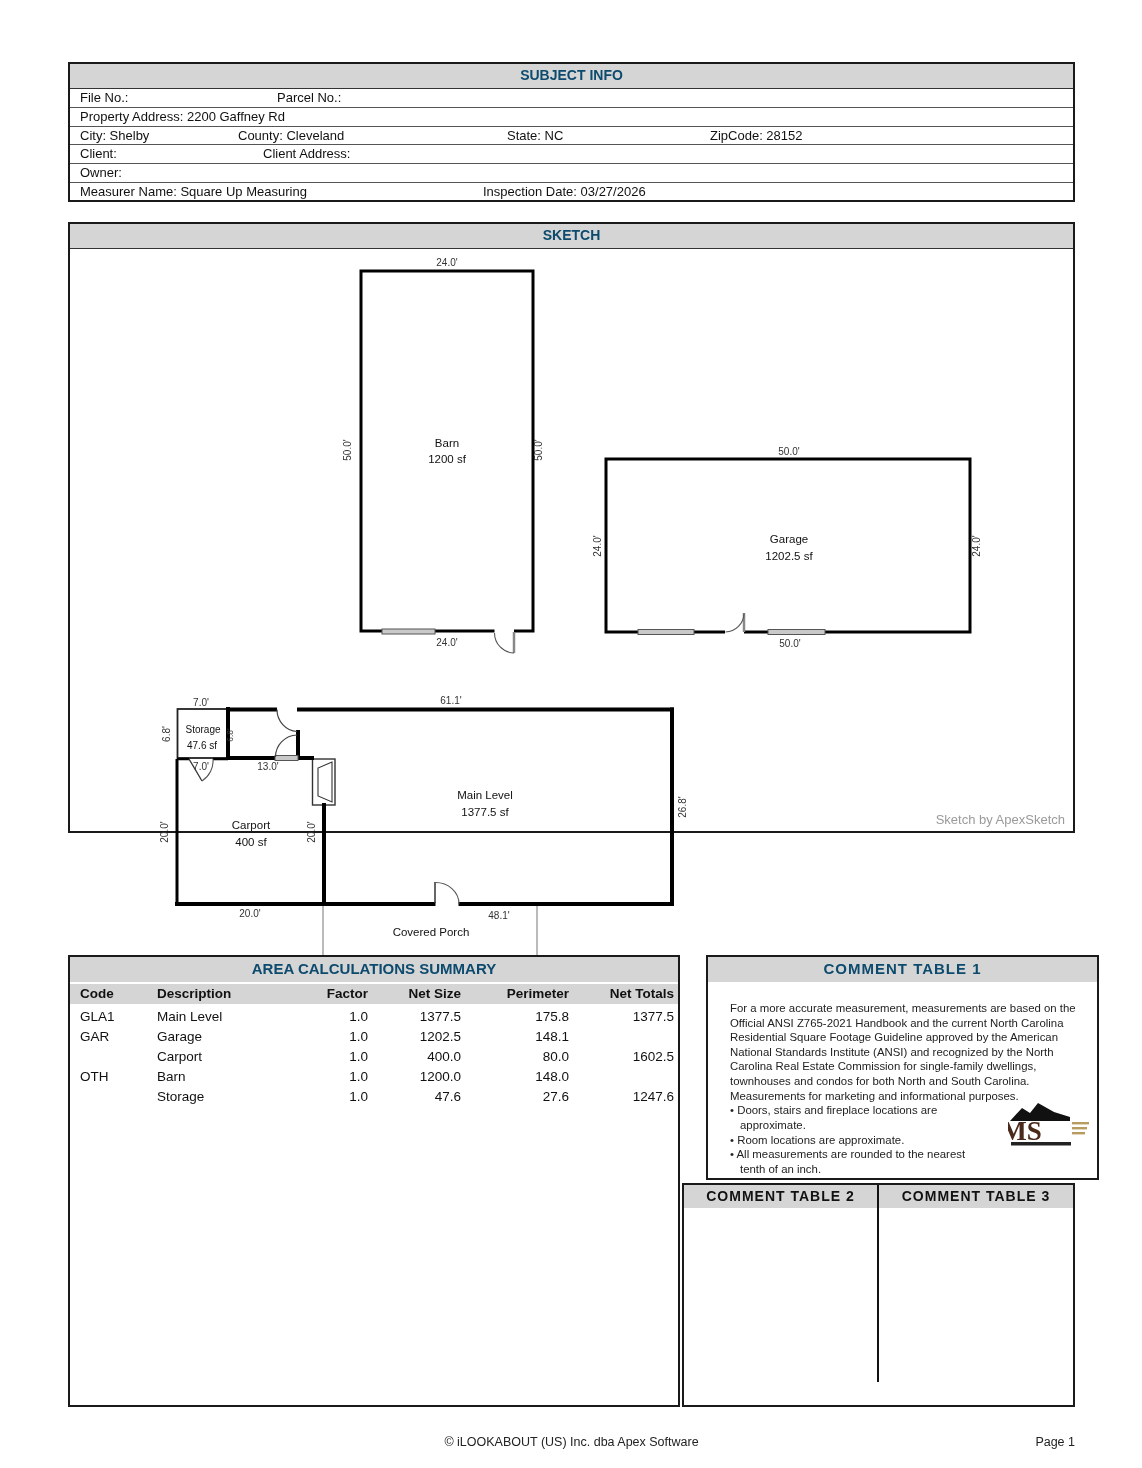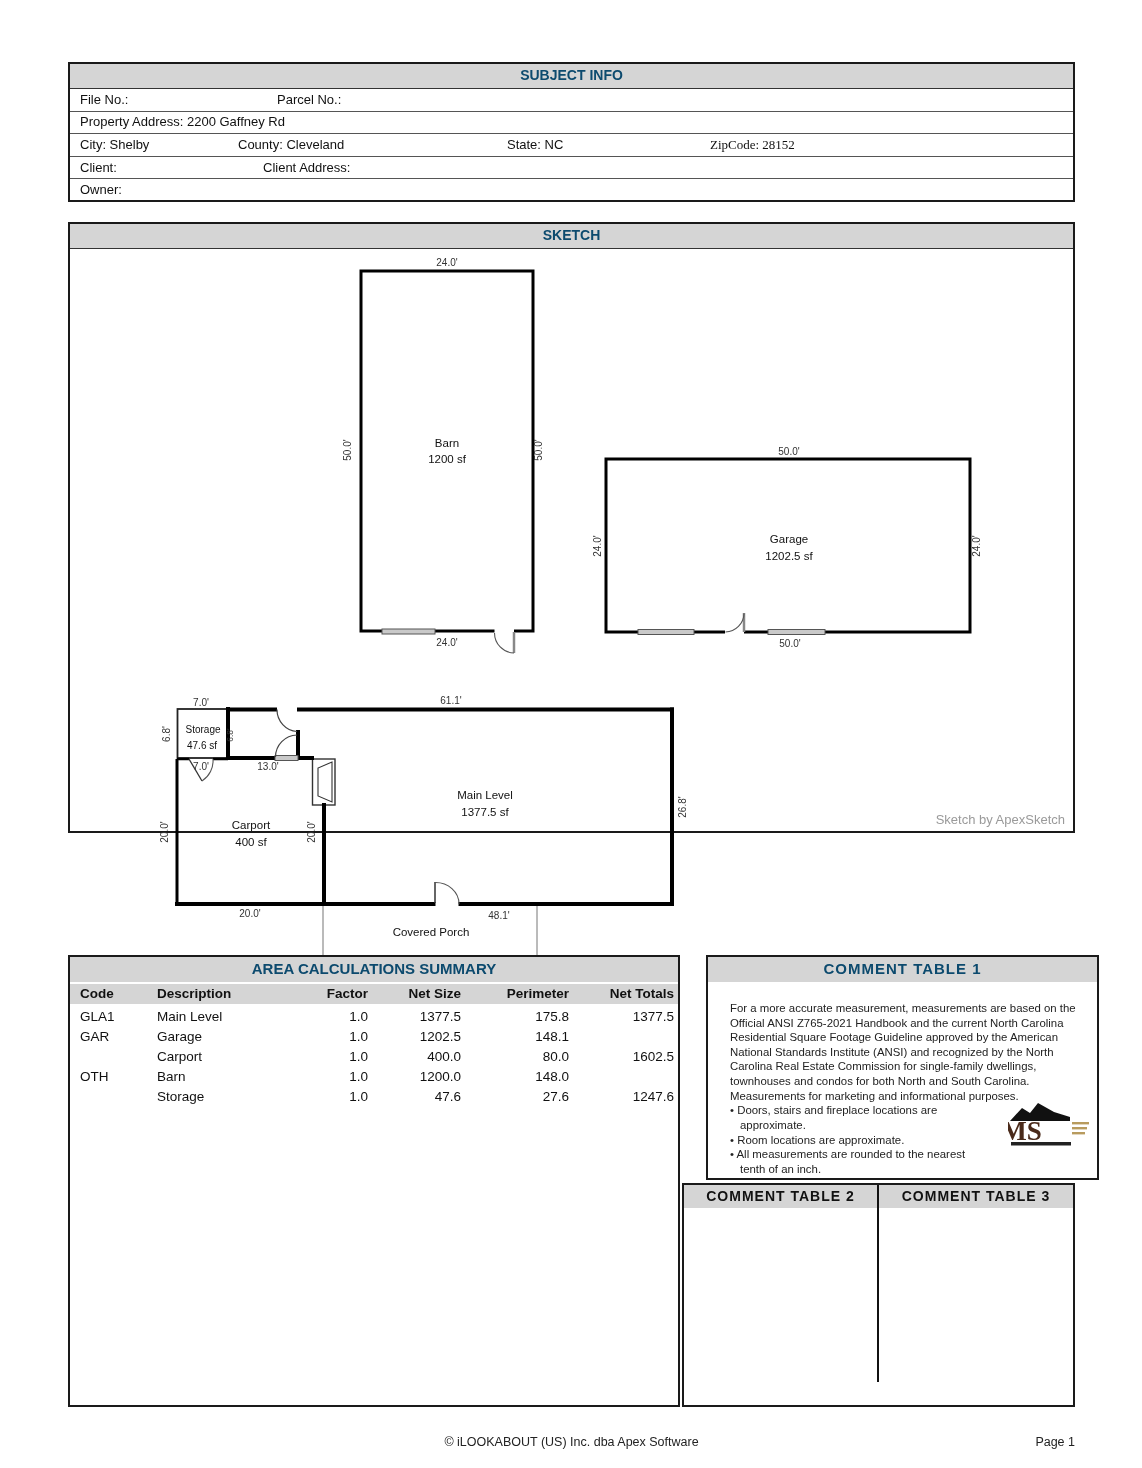--- a/index.html
+++ b/index.html
@@ -68,28 +68,32 @@
           <span class="si-item" style="left: 10px;">File No.:</span>
           <span class="si-item" style="left: 207px;">Parcel No.:</span>
         </div>
         <div class="si-row">
           <span class="si-item" style="left: 10px;">Property Address: 2200 Gaffney Rd</span>
         </div>
         <div class="si-row">
           <span class="si-item" style="left: 10px;">City: Shelby</span>
           <span class="si-item" style="left: 168px;">County: Cleveland</span>
           <span class="si-item" style="left: 437px;">State: NC</span>
-          <span class="si-item" style="left: 640px; font-family: Liberation Serif, serif;">ZipCode: 28152</span>
+          <span class="si-item" style="left: 640px;">ZipCode: 28152</span>
         </div>
         <div class="si-row">
           <span class="si-item" style="left: 10px;">Client:</span>
           <span class="si-item" style="left: 193px;">Client Address:</span>
         </div>
         <div class="si-row">
           <span class="si-item" style="left: 10px;">Owner:</span>
+        </div>
+        <div class="si-row">
+          <span class="si-item" style="left: 10px;">Measurer Name: Square Up Measuring</span>
+          <span class="si-item" style="left: 413px;">Inspection Date: 03/27/2026</span>
         </div>
       </div>
   </section>
 
   <section class="box sketchbox">
     <div class="bar">SKETCH</div>
     <svg id="sketch-svg" width="1003" height="720" viewBox="68 230 1003 720" font-family="inherit">
 
       <rect x="321" y="885" width="214" height="58" fill="none" stroke="#777" stroke-width="1"></rect>
 

